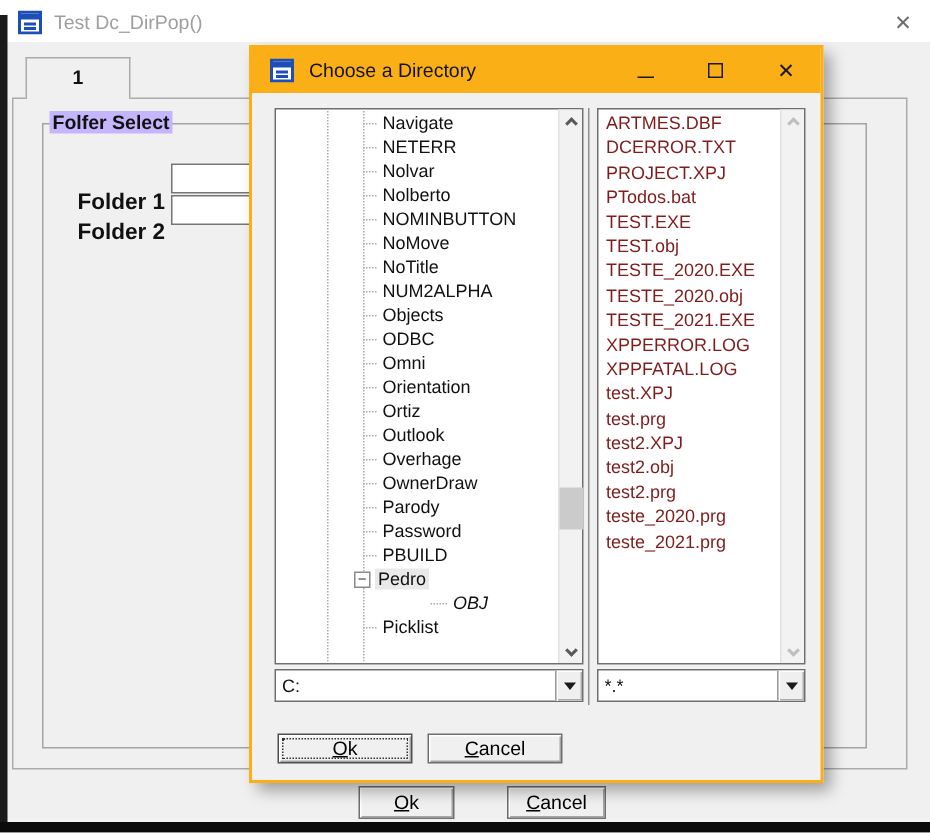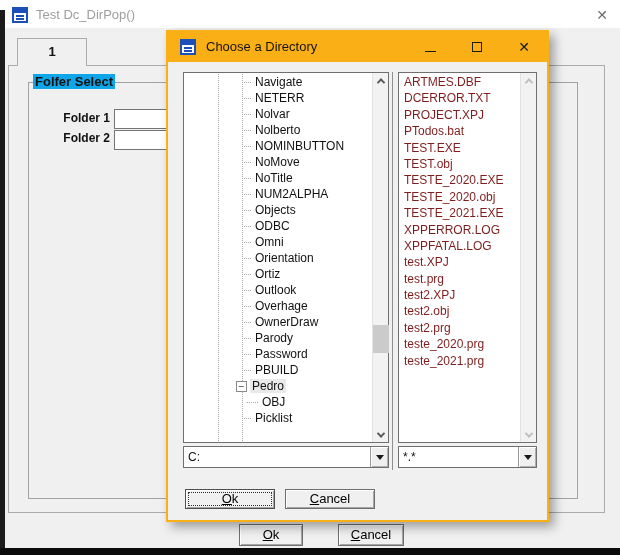--- a/index.html
+++ b/index.html
@@ -13,22 +13,22 @@
   .m-close { position:absolute; left:590px; top:4px; width:24px; height:22px; color:#6E6E6E;
              font-size:14px; text-align:center; line-height:22px; }
   .left-strip { position:absolute; left:0; top:10px; width:5px; height:538px; background:#1B1B1B; }
   .bottom-strip { position:absolute; left:0; top:548px; width:620px; height:7px; background:#0B0B0B; }
 
   .tab-page { position:absolute; left:8px; top:65px; width:597px; height:448px; border:1px solid #ABABAB; background:#F0F0F0; }
   .tab { position:absolute; left:17px; top:38px; width:70px; height:28px; background:#F0F0F0; z-index:2;
          border:1px solid #ABABAB; border-bottom:none; text-align:center; line-height:26px;
          font-weight:bold; font-size:13px; color:#111; }
   .groupbox { position:absolute; left:28px; top:82px; width:550px; height:417px; border:1px solid #A3A3A3; z-index:1; }
-  .gb-legend { position:absolute; left:4px; top:-9px; background:#0ea5e9; padding:0 2px; font-weight:bold; font-size:13px; color:#111; white-space:nowrap; }
-  .f-label { position:absolute; width:82px; text-align:right; font-weight:bold; font-size:12px; color:#111; }
+  .gb-legend { position:absolute; left:4px; top:-9px; background:#c4b5fd; padding:0 2px; font-weight:bold; font-size:13px; color:#111; white-space:nowrap; }
+  .f-label { position:absolute; width:82px; text-align:right; font-weight:bold; font-size:15px; color:#111;margin-top:15px; }
   .f-field { position:absolute; left:114px; width:182px; height:20px; background:#fff; border:1px solid #757575; }
 
   .btn95 { position:absolute; background:#F0F0F0; border:1px solid #6F6F6F; color:#000;
            box-shadow: inset 1px 1px 0 #FFFFFF, inset -1px -1px 0 #A5A5A5;
            font-size:13px; text-align:center; font-family:"Liberation Sans", sans-serif; }
   .fl-underline::first-letter { text-decoration:underline; }
   .m-ok { left:239px; top:524px; width:64px; height:22px; line-height:20px; }
   .m-cancel { left:338px; top:524px; width:66px; height:22px; line-height:20px; }
 
   
@@ -52,21 +52,21 @@
   .lb-left { left:15px; width:206px; }
   .lb-right { left:230px; width:139px; }
   .lb-inner { position:absolute; left:1px; top:1px; right:17px; bottom:1px; overflow:hidden; background:#fff; }
 
   .guide { position:absolute; top:0; bottom:0; border-left:1px dotted #A9A9A9; }
   .g1 { left:33px; } .g2 { left:57px; }
 
   .tree-row { position:relative; display:flex; align-items:center; height:16px; padding-left:57px;
               font-size:12px; color:#111; white-space:nowrap; }
   .tree-row.exprow { padding-left:51px; }
-  .tree-row.lvl1 { padding-left:62px; }
+  .tree-row.lvl1 { padding-left:102px;font-style:italic; }
   .conn { display:inline-block; width:9px; border-top:1px dotted #A9A9A9; margin-right:2px; flex:none; }
   .tree-row.lvl1 .conn { width:11px; }
   .expander { display:inline-flex; width:11px; height:11px; border:1px solid #8A8A8A; background:#fff;
               align-items:center; justify-content:center; font-size:10px; line-height:9px;
               margin-right:3px; flex:none; color:#333; }
   .tlabel { padding:0 2px; }
   .tlabel.sel { background:#E9E9E9; }
 
   .file-row { height:16.4px; line-height:16.4px; padding-left:4px; font-size:12px; color:#7f1d1d; white-space:nowrap; }
 

